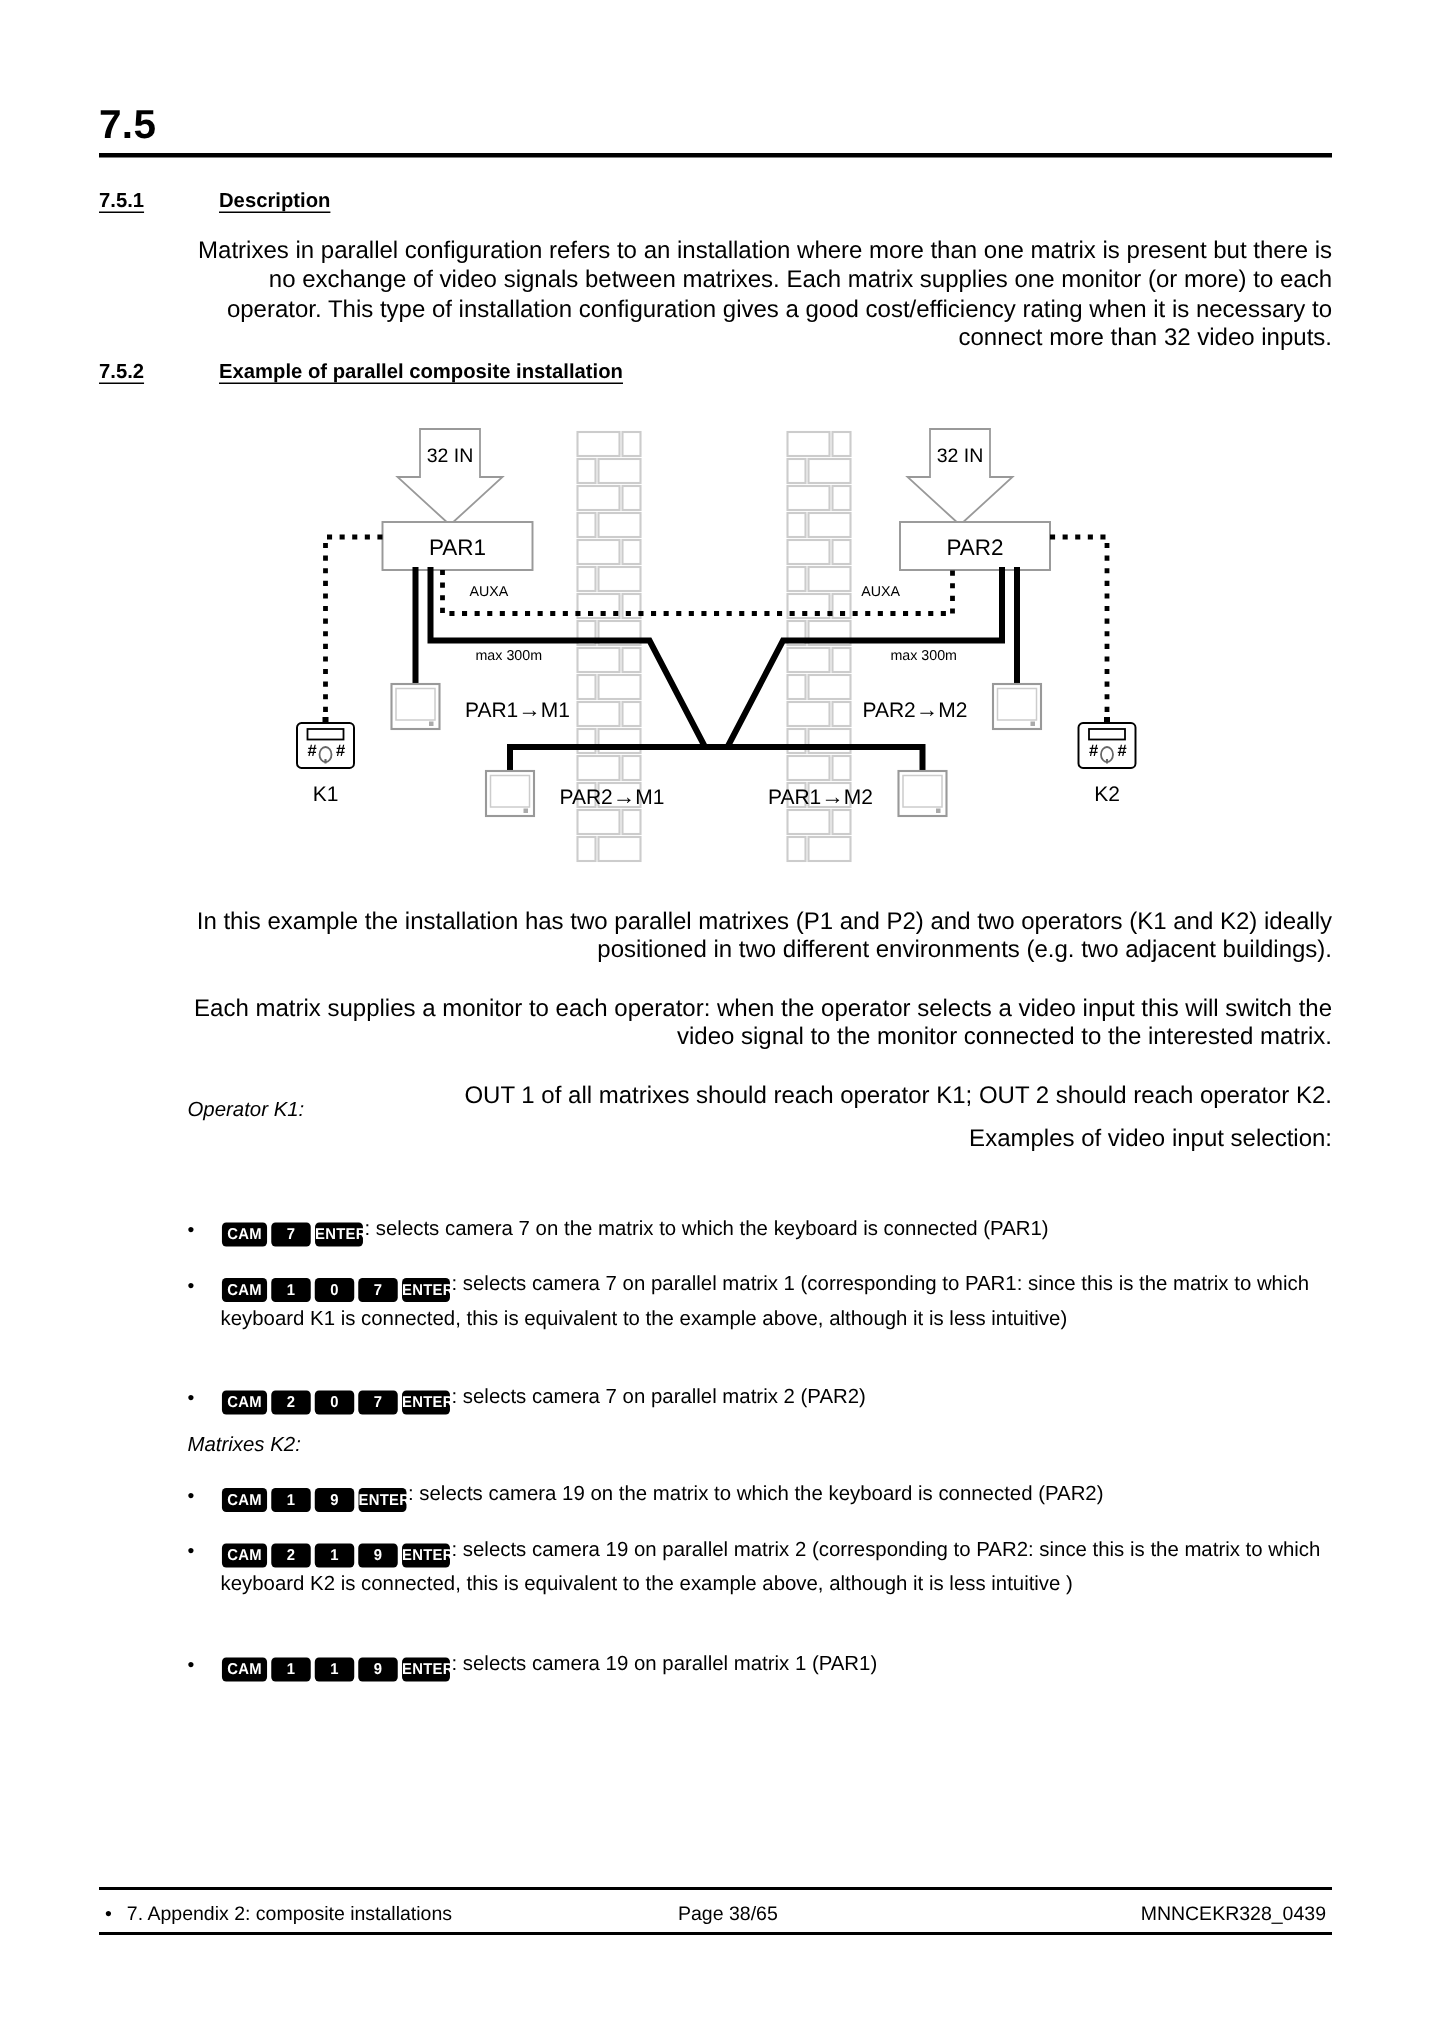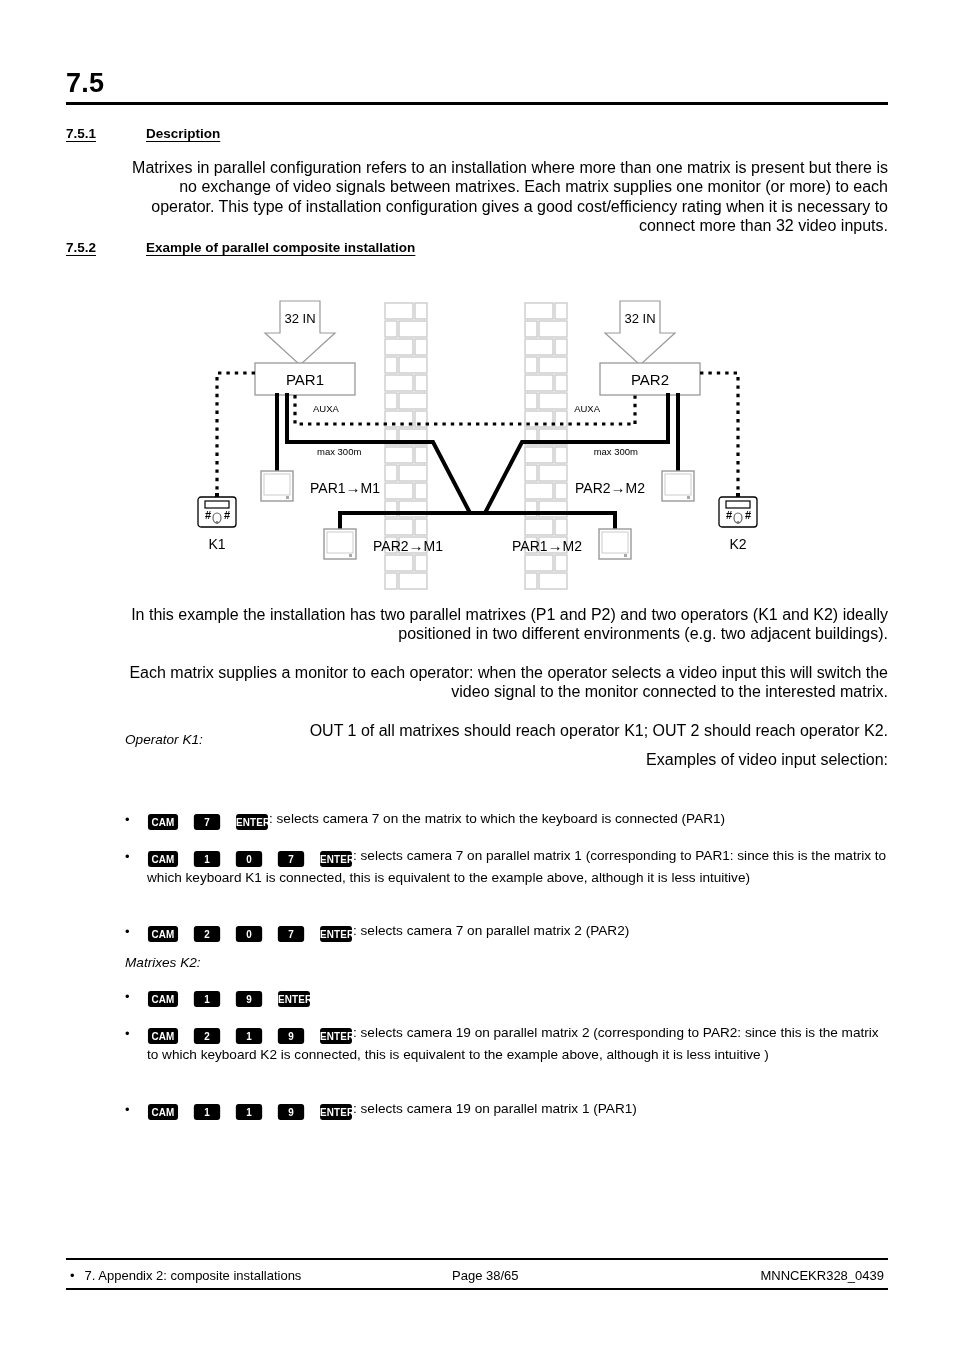--- a/index.html
+++ b/index.html
@@ -121,21 +121,21 @@
   }
   #bullet-0 { top: 808px; }
   #bullet-1 { top: 845px; }
   #bullet-2 { top: 920px; }
   #bullet-3 { top: 985px; }
   #bullet-4 { top: 1022px; }
   #bullet-5 { top: 1098px; }
 
   .keys {
     display: inline-flex;
-    gap: 14px;
+    gap: 1px;
     vertical-align: -3px;
     margin-right: 0px;
   }
   .key {
     background: #000000;
     color: #ffffff;
     font-family: "Liberation Sans", sans-serif;
     font-weight: bold;
     font-size: 10.5px;
     line-height: 16px;
@@ -178,21 +178,21 @@
     align-items: center;
   }
   .footer .f-left { width: 360px; display: flex; gap: 10px; padding-left: 4px; }
   .footer .f-mid  { width: 200px; text-align: left; padding-left: 22px;}
   .footer .f-right { flex: 1; text-align: right; padding-right: 4px; }
 
   
   #diagram {
     position: absolute;
     left: 195px;
-    top: 297px;
+    top: 282px;
     width: 570px;
     height: 295px;
   }
   #diagram svg { display: block; }
 </style>
 </head>
 <body>
 
 <div class="page">
 
@@ -360,21 +360,21 @@
   </div>
 
   <div class="bullet" id="bullet-3">
     <span class="dot">•</span>
     <span class="btext">
       <span class="keys">
           <span class="key k-cam">CAM</span>
           <span class="key k-num">1</span>
           <span class="key k-num">9</span>
           <span class="key k-enter">ENTER</span>
-        </span>
+        </span><span>: selects camera 19 on the matrix to which the keyboard is connected (PAR2)</span>
     </span>
   </div>
 
   <div class="bullet" id="bullet-4">
     <span class="dot">•</span>
     <span class="btext">
       <span class="keys">
           <span class="key k-cam">CAM</span>
           <span class="key k-num">2</span>
           <span class="key k-num">1</span>

